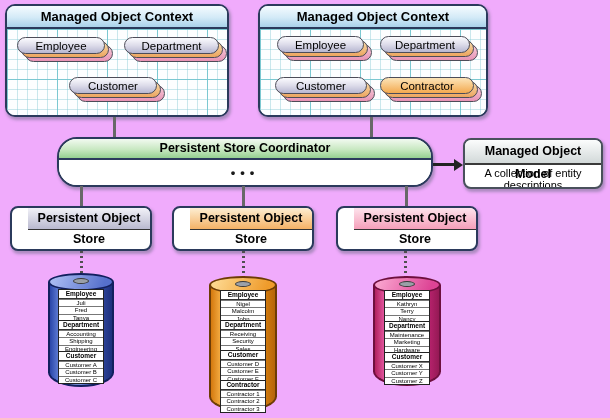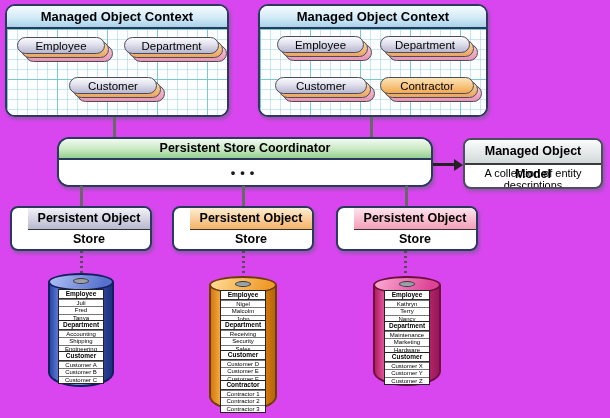--- a/index.html
+++ b/index.html
@@ -1,16 +1,16 @@
 <!DOCTYPE html>
 <html><head>
 <meta charset="utf-8">
 <style>
   html,body{margin:0;padding:0;background:#fff;}
-  .stage{position:relative;width:610px;height:418px;background:#d946ef;font-family:"Liberation Sans",sans-serif;overflow:hidden;}
+  .stage{position:relative;width:610px;height:418px;background:#f0abfc;font-family:"Liberation Sans",sans-serif;overflow:hidden;}
   .abs{position:absolute;box-sizing:border-box;}
 
   
   .box{border:2px solid #2b3a5c;border-radius:10px;background:#fff;box-shadow:1.5px 2.5px 3px rgba(90,100,120,.45);overflow:hidden;}
 
   
   .ctx-header{height:21px;line-height:21px;text-align:center;font-weight:bold;font-size:13px;color:#000;
     border-bottom:2px solid #2b3a5c;background:linear-gradient(#f5fbfe,#d3eaf7 55%,#a9d2ea);}
   .ctx-body{position:absolute;top:23px;left:0;right:0;bottom:0;background-color:#fdfeff;
     background-image:
@@ -122,21 +122,21 @@
         <div class="pill l-pink"></div>
         <div class="pill l-orange"></div>
         <div class="pill l-top orange-top">Contractor</div>
       </div>
     </div>
   </div>
 
   <div class="abs vline" style="left:113px;top:117px;height:21px;"></div>
   <div class="abs vline" style="left:370px;top:117px;height:21px;"></div>
 
-  <div class="abs box" style="left:57px;top:137px;width:376px;height:50px;border-radius:12px;">
+  <div class="abs box" style="left:57px;top:137px;width:376px;height:50px;border-radius:20px;">
     <div class="coord-header">Persistent Store Coordinator</div>
     <div class="coord-body">•••</div>
   </div>
 
   <div class="abs arrow-line" style="left:433px;top:163px;width:22px;"></div>
   <div class="abs arrow-head" style="left:454px;top:158.5px;"></div>
 
   <div class="abs box mom" style="left:463px;top:138px;width:140px;height:51px;">
     <div class="mom-header">Managed Object Model</div>
     <div class="mom-body">A collection of entity descriptions</div>

